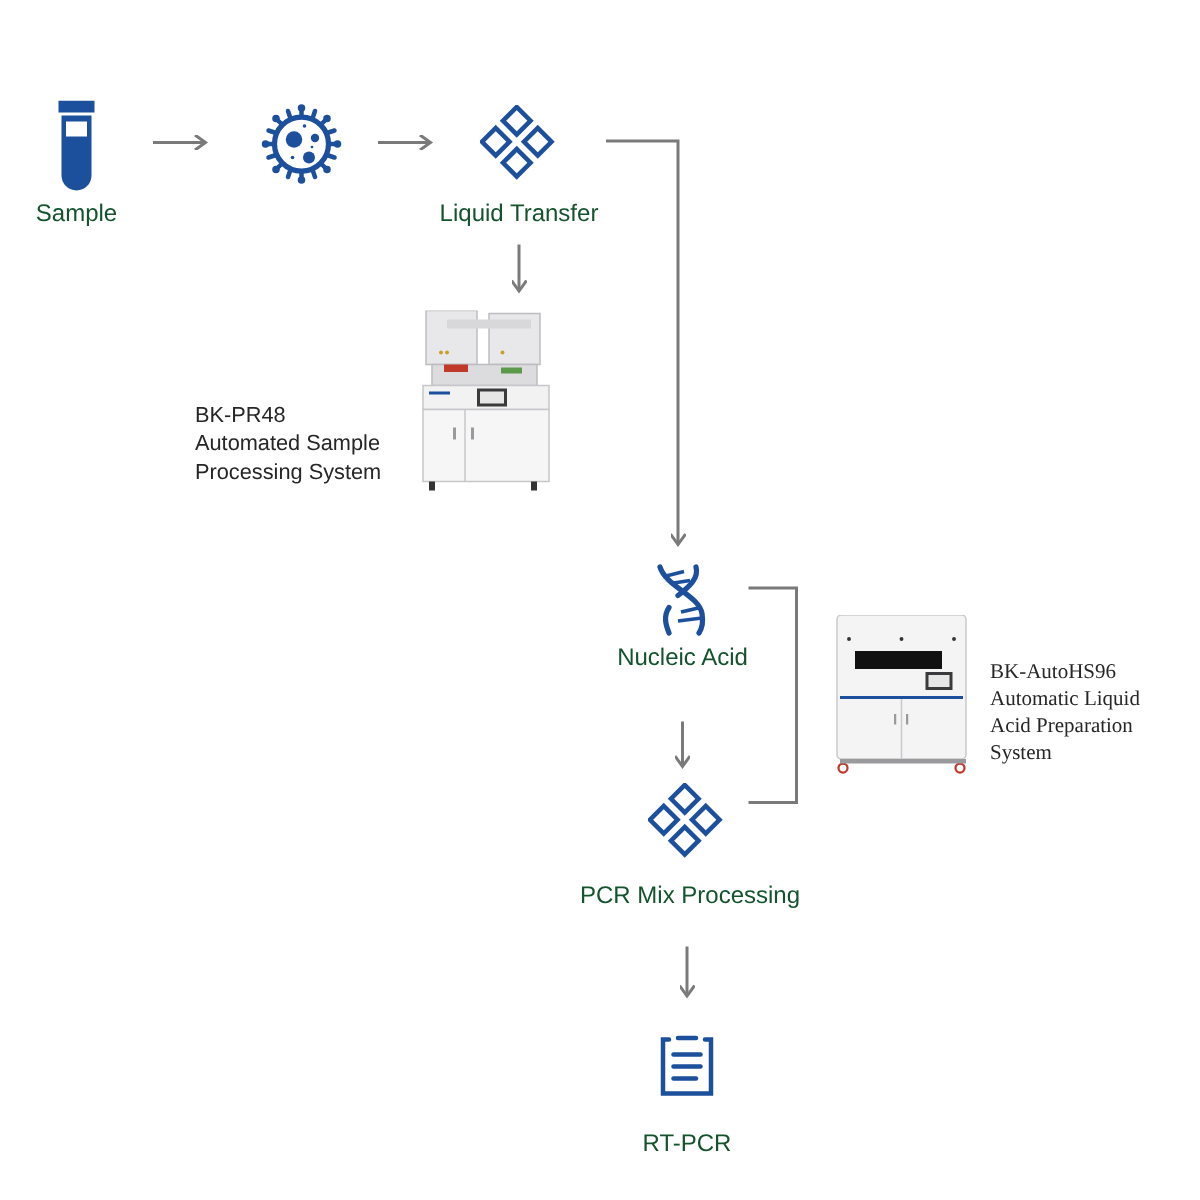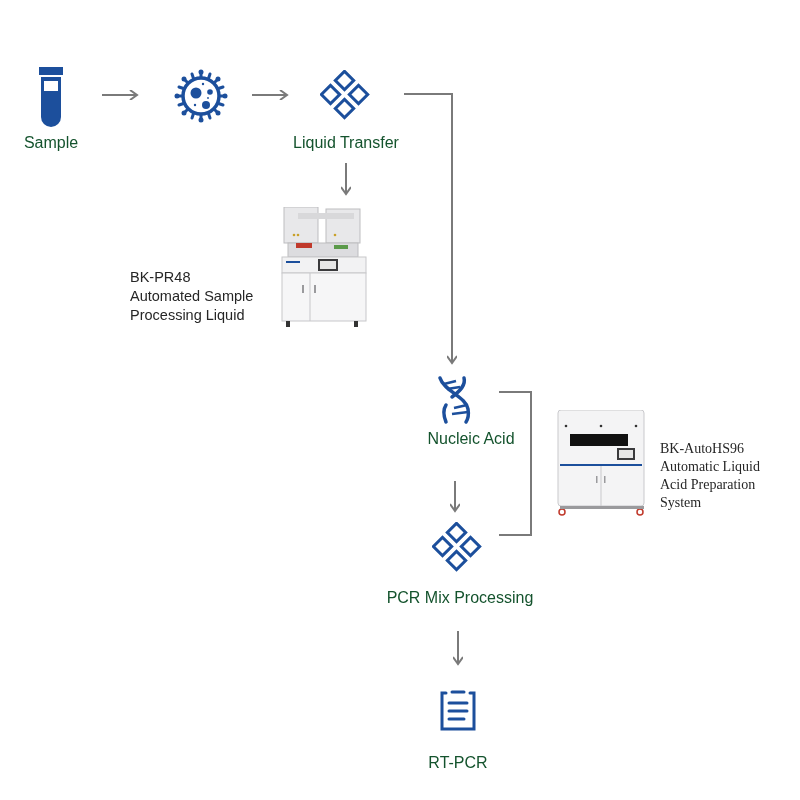--- a/index.html
+++ b/index.html
@@ -80,21 +80,21 @@
     <rect x="4" y="18" width="13" height="13" transform="rotate(45 10.5 24.5)"></rect>
     <rect x="32" y="18" width="13" height="13" transform="rotate(45 38.5 24.5)"></rect>
     <rect x="18" y="32" width="13" height="13" transform="rotate(45 24.5 38.5)"></rect>
   </g>
 </svg>
 <div class="label" style="left:276px;top:134px;width:140px;">Liquid Transfer</div>
 
 <div class="device-label" style="left:130px;top:244px;margin-top:24px;">
   <div>BK-PR48</div>
   <div>Automated Sample</div>
-  <div>Processing Liquid</div>
+  <div>Processing System</div>
 </div>
 <svg class="abs" style="left:278px;top:207px" width="90" height="122" viewBox="0 0 90 122">
   <rect x="6" y="0" width="34" height="36" fill="#e8e8ea" stroke="#bdbdc0"></rect>
   <rect x="48" y="2" width="34" height="34" fill="#e8e8ea" stroke="#bdbdc0"></rect>
   <rect x="20" y="6" width="56" height="6" fill="#d8d8da"></rect>
   <circle cx="16" cy="28" r="1.3" fill="#c9a12a"></circle>
     <circle cx="20" cy="28" r="1.3" fill="#c9a12a"></circle>
   <circle cx="57" cy="28" r="1.3" fill="#c9a12a"></circle>
   <rect x="10" y="36" width="70" height="14" fill="#dcdcdf" stroke="#bdbdc0"></rect>
   <rect x="18" y="36" width="16" height="5" fill="#c0392b"></rect>
@@ -117,21 +117,21 @@
     <path d="M30,3 C32,10 26,16 18,22"></path>
     <path d="M12,30 C8,36 10,42 12,47"></path>
   </g>
   <g stroke="#1c4f9c" stroke-width="2.5">
     <line x1="10" y1="9" x2="22" y2="6"></line>
       <line x1="13" y1="14" x2="26" y2="12"></line>
     <line x1="20" y1="33" x2="33" y2="30"></line>
       <line x1="18" y1="39" x2="34" y2="37"></line>
   </g>
 </svg>
-<div class="label" style="left:406px;top:427px;width:130px;line-height:24px;">
+<div class="label" style="left:390px;top:427px;width:130px;line-height:24px;">
   <div>Nucleic Acid</div>
 </div>
 
 <svg class="abs" style="left:556px;top:410px" width="92" height="108" viewBox="0 0 92 108">
   <rect x="2" y="0" width="86" height="96" rx="3" fill="#f4f4f5" stroke="#c9c9cc"></rect>
   <circle cx="10" cy="16" r="1.3" fill="#333"></circle>
     <circle cx="45" cy="16" r="1.3" fill="#333"></circle>
     <circle cx="80" cy="16" r="1.3" fill="#333"></circle>
   <rect x="14" y="24" width="58" height="12" fill="#111"></rect>
   <rect x="61" y="38" width="18" height="12" fill="#3a3a3c"></rect>

